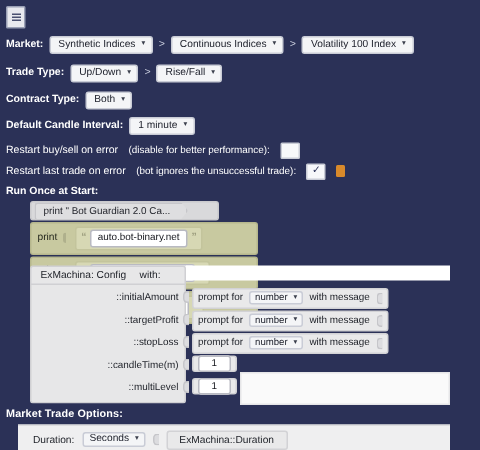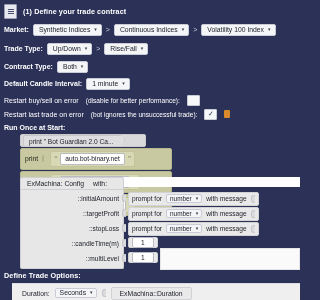--- a/index.html
+++ b/index.html
@@ -70,21 +70,20 @@
 <body>
 
 <div class="canvas">
 
   <div class="sec-head" style="position:absolute;left:0;top:4px;">
     <span class="doc-icon">
         <i></i>
         <i></i>
         <i></i>
       </span>
-    <span class="sec-title">(1) Define your trade contract</span>
   </div>
 
   <div class="row" style="position:absolute;left:0;top:24px;">
     <span class="lbl">Market:</span>
     <span class="dd">
       <span>Synthetic Indices</span>
       <span class="car">▾</span>
     </span>
     <span class="gt">&gt;</span>
     <span class="dd">
@@ -268,21 +267,21 @@
         </span>
       </div>
     </div>
   </div>
 
   <div style="position:absolute;left:124px;top:177px;width:176px;height:10px;background:#ffffff;"></div>
   <div style="position:absolute;left:160px;top:248px;width:140px;height:22px;background:#fafafa;border:1px solid #e6e6e8;box-sizing:border-box;"></div>
 
   <div style="position:absolute;left:0;top:271px;width:300px;">
     <div class="row" style="padding-left:4px;">
-      <span class="sec-title">Define Trade Options:</span>
+      <span class="sec-title">Market Trade Options:</span>
     </div>
   </div>
 
   <div style="position:absolute;left:12px;top:283px;right:0;bottom:0;background:#efeff0;border-top:1px solid #dcdcde;">
     <div style="display:flex;align-items:center;gap:5px;padding:2.5px 0 0 10px;">
       <span style="font-size:6.8px;color:#1c1f26;">Duration:</span>
       <span class="dd" style="padding:1px 3px 1px 4px;">
         <span>Seconds</span>
         <span class="car">▾</span>
       </span>

